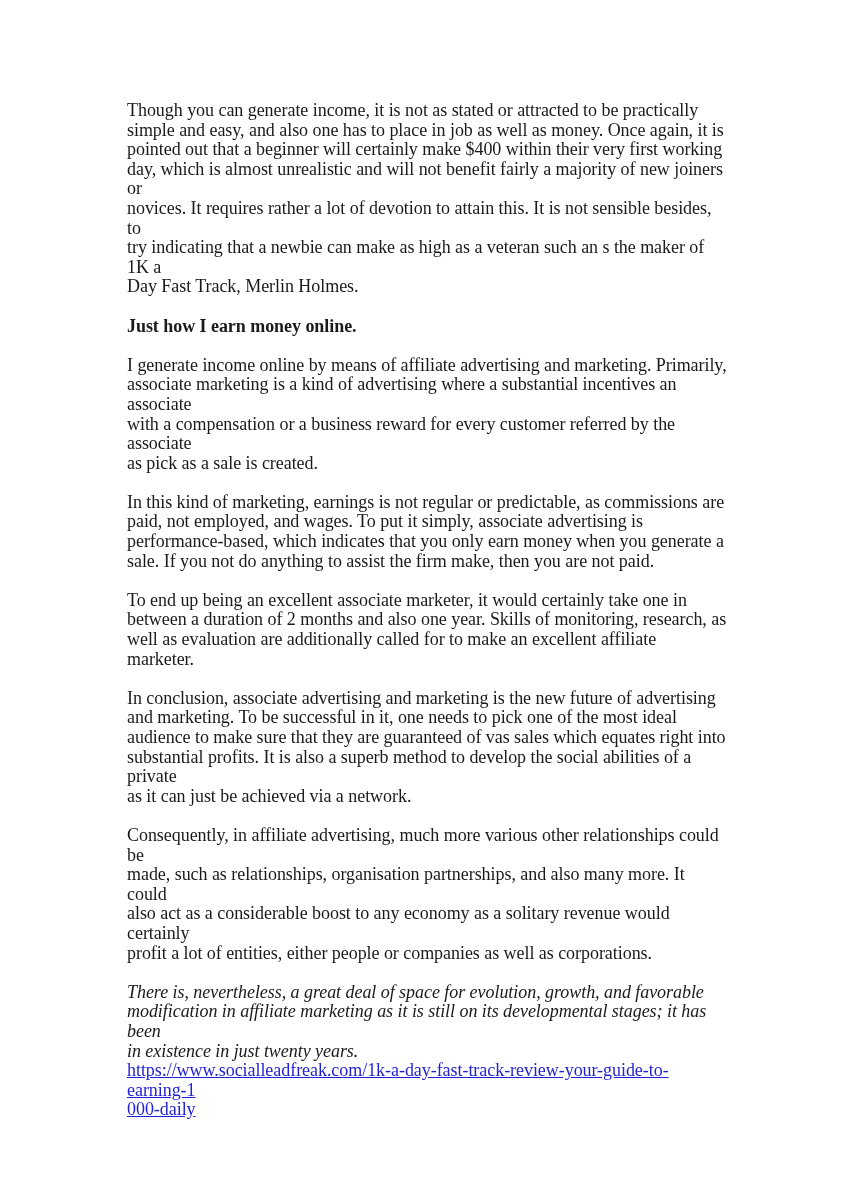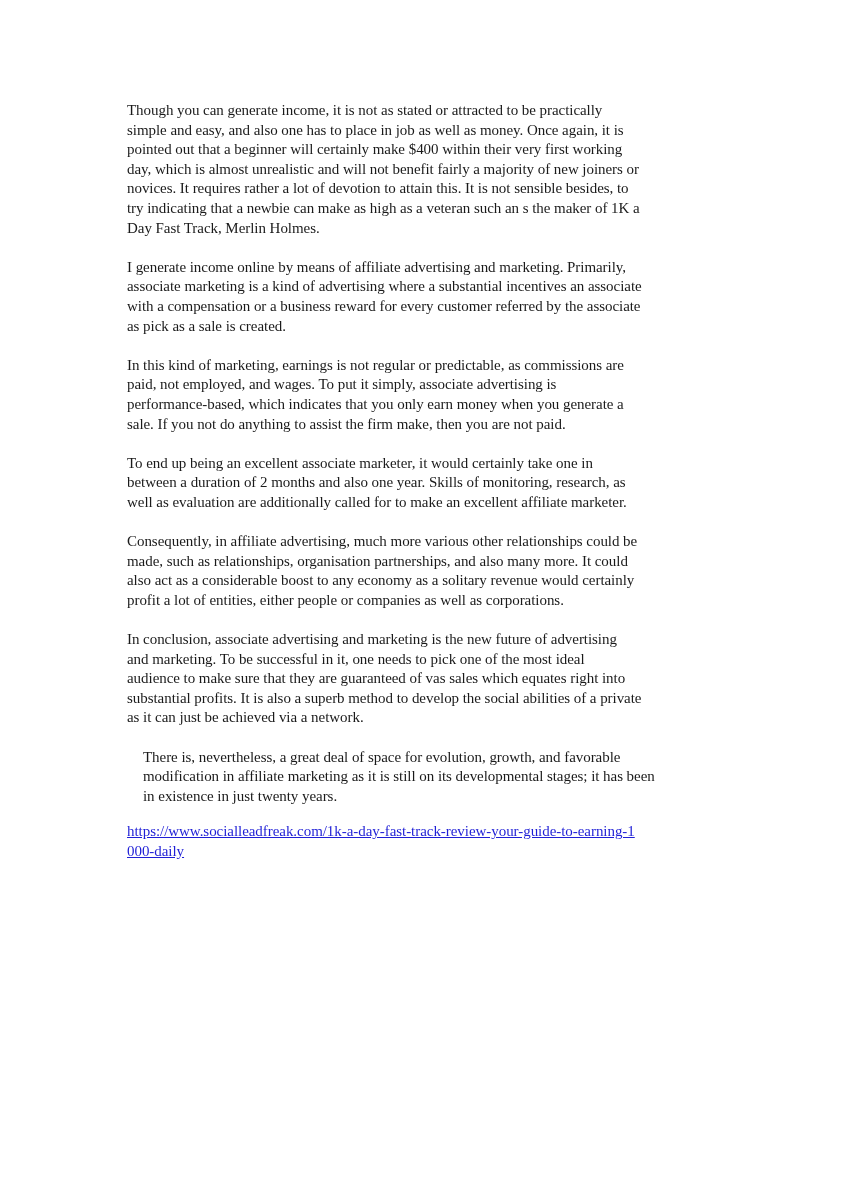--- a/index.html
+++ b/index.html
@@ -12,36 +12,37 @@
       height: 1189px;
       position: relative;
       overflow: hidden;
     }
     .page {
       position: absolute;
       left: 127px;
       top: 101px;
       width: 600px;
       font-family: "Liberation Serif", serif;
-      font-size: 15px;
+      font-size: 18px;
       line-height: 19.6px;
       color: #1a1a1a;
       letter-spacing: -0.05px;
     }
     .para {
       margin: 0 0 19.6px 0;
       white-space: pre-line;
     }
     .heading {
       margin: 0 0 19.6px 0;
       font-weight: bold;
     }
     .last-para {
-      margin: 16px;
+      margin: 0;
       white-space: pre-line;
+      font-style: italic;
     }
     .link {
       display: block;
       color: #1f1fd6;
       text-decoration: underline;
       white-space: pre-line;
       cursor: pointer;
     }
   </style>
 </head>
@@ -49,40 +50,41 @@
 
 <div class="page">
   <p class="para">Though you can generate income, it is not as stated or attracted to be practically
 simple and easy, and also one has to place in job as well as money. Once again, it is
 pointed out that a beginner will certainly make $400 within their very first working
 day, which is almost unrealistic and will not benefit fairly a majority of new joiners or
 novices. It requires rather a lot of devotion to attain this. It is not sensible besides, to
 try indicating that a newbie can make as high as a veteran such an s the maker of 1K a
 Day Fast Track, Merlin Holmes.</p>
 
+  <p class="heading">Just how I earn money online.</p>
 
   <p class="para">I generate income online by means of affiliate advertising and marketing. Primarily,
 associate marketing is a kind of advertising where a substantial incentives an associate
 with a compensation or a business reward for every customer referred by the associate
 as pick as a sale is created.</p>
   <p class="para">In this kind of marketing, earnings is not regular or predictable, as commissions are
 paid, not employed, and wages. To put it simply, associate advertising is
 performance-based, which indicates that you only earn money when you generate a
 sale. If you not do anything to assist the firm make, then you are not paid.</p>
   <p class="para">To end up being an excellent associate marketer, it would certainly take one in
 between a duration of 2 months and also one year. Skills of monitoring, research, as
 well as evaluation are additionally called for to make an excellent affiliate marketer.</p>
-  <p class="para">Consequently, in affiliate advertising, much more various other relationships could be
-made, such as relationships, organisation partnerships, and also many more. It could
-also act as a considerable boost to any economy as a solitary revenue would certainly
-profit a lot of entities, either people or companies as well as corporations.</p>
   <p class="para">In conclusion, associate advertising and marketing is the new future of advertising
 and marketing. To be successful in it, one needs to pick one of the most ideal
 audience to make sure that they are guaranteed of vas sales which equates right into
 substantial profits. It is also a superb method to develop the social abilities of a private
 as it can just be achieved via a network.</p>
+  <p class="para">Consequently, in affiliate advertising, much more various other relationships could be
+made, such as relationships, organisation partnerships, and also many more. It could
+also act as a considerable boost to any economy as a solitary revenue would certainly
+profit a lot of entities, either people or companies as well as corporations.</p>
 
   <p class="last-para">There is, nevertheless, a great deal of space for evolution, growth, and favorable
 modification in affiliate marketing as it is still on its developmental stages; it has been
 in existence in just twenty years.</p>
   <a class="link" style="color: rgb(31, 31, 214);">https://www.socialleadfreak.com/1k-a-day-fast-track-review-your-guide-to-earning-1
 000-daily</a>
 </div>
 
 </body></html>

